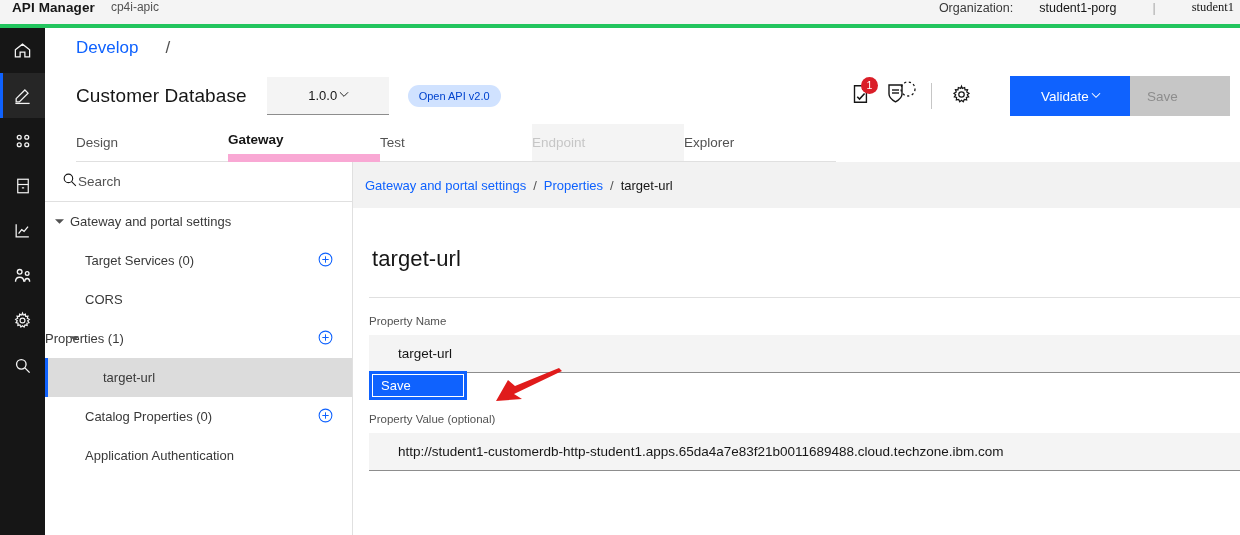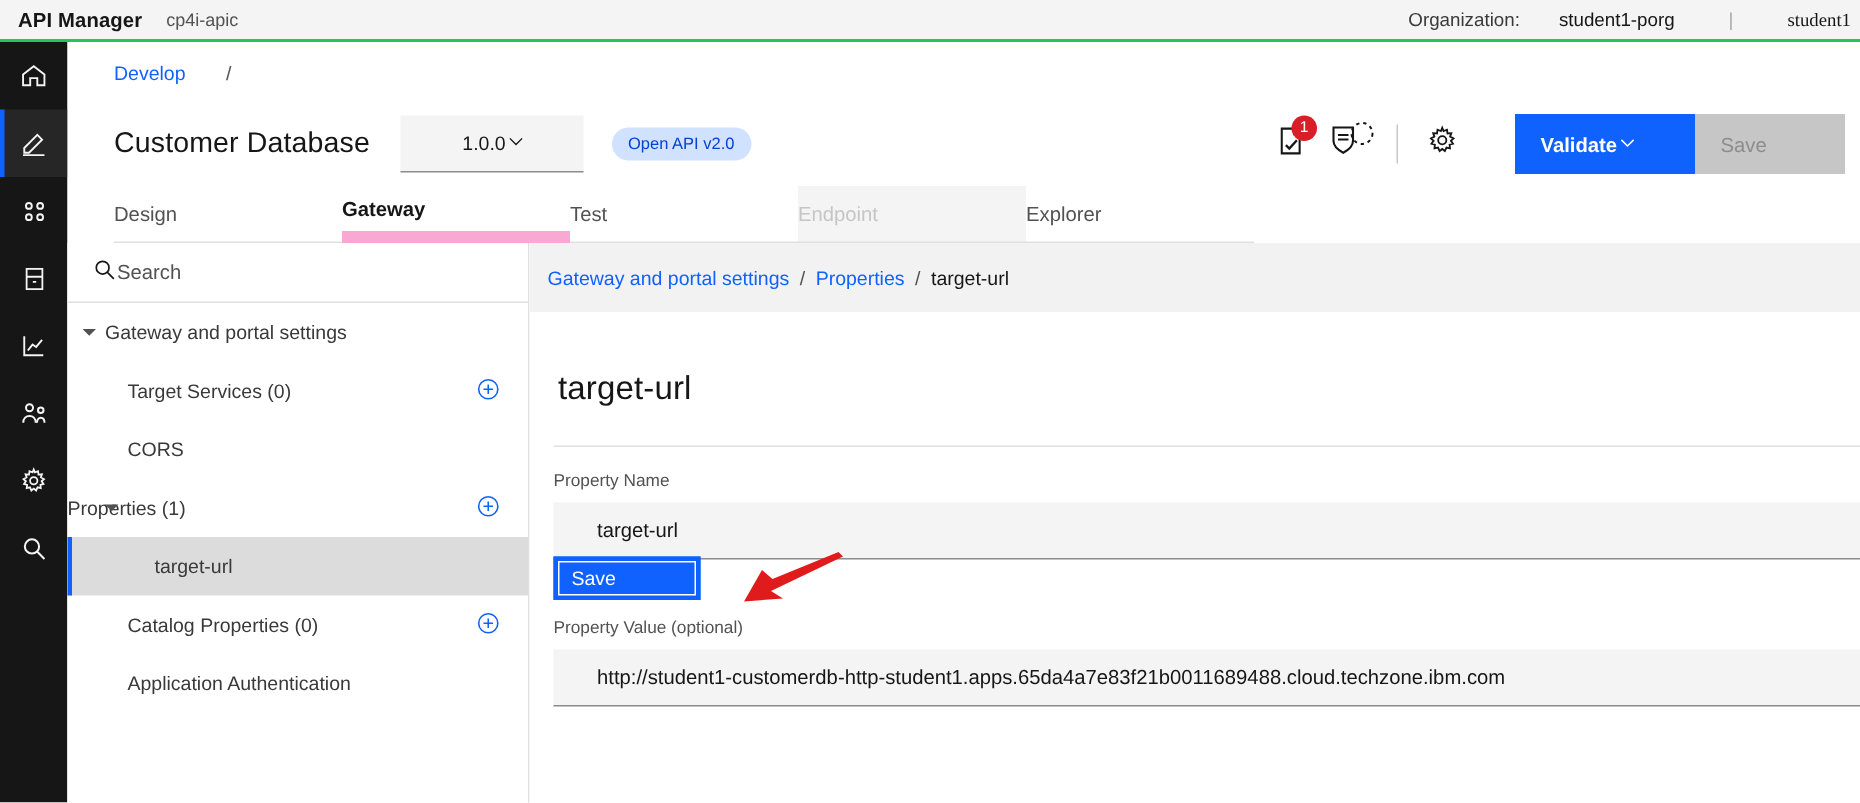--- a/index.html
+++ b/index.html
@@ -8,22 +8,22 @@
     font-family: "Liberation Sans", sans-serif;
     background: #ffffff;
     overflow: hidden;
   }
   body { position: relative; }
 
   
   .topbar {
     position: absolute; left: 0; top: 0; width: 1240px; height: 28px;
     background: #f4f4f4;
-    border-bottom: 2px solid #22c55e;
-    display: flex; align-items: center;
+    border-bottom: 4px solid #22c55e;
+    display: flex; align-items: flex-start;
   }
   .topbar-title {
     font-size: 13.5px; font-weight: 700; color: #161616;
     margin-left: 12px; letter-spacing: .1px;
   }
   .topbar-sub {
     font-size: 12px; color: #525252; margin-left: 16px;
   }
   .topbar-right {
     margin-left: auto; display: flex; align-items: center; gap: 16px;
@@ -54,21 +54,21 @@
   .rail-item svg { display: block; }
 
   
   .page {
     position: absolute; left: 45px; top: 28px;
     width: 1195px; height: 507px; background: #ffffff;
   }
 
   .breadcrumb-top {
     height: 40px; display: flex; align-items: center;
-    padding-left: 31px; font-size: 13px; gap: 20px;
+    padding-left: 31px; font-size: 17px; gap: 20px;
   }
   .crumb-link { color: #0f62fe; cursor: pointer; }
   .crumb-sep { color: #525252; margin: 0 7px; }
 
   .title-row {
     height: 56px; display: flex; align-items: center;
     padding-left: 31px; padding-right: 10px; gap: 0px;
   }
   .api-title {
     font-size: 19px; font-weight: 400; color: #161616;
@@ -104,22 +104,22 @@
     background: #da1e28; color: #fff;
     min-width: 17px; height: 17px; border-radius: 9px;
     font-size: 10.5px; line-height: 17px; text-align: center;
     padding: 0 4px;
   }
   .vrule { width: 1px; height: 26px; background: #c6c6c6; margin: 0 8px; }
   .btn-validate {
     margin-left: 28px;
     width: 120px; height: 40px; background: #0f62fe; color: #fff;
     font-size: 13.5px; display: flex; align-items: center;
-    justify-content: flex-start; padding: 0 13px 0 17px;
-    cursor: pointer; border: none; font-weight: bold;
+    justify-content: center; padding: 0 13px 0 17px;
+    cursor: pointer; border: none;
   }
   .btn-save-top {
     width: 100px; height: 40px; background: #c6c6c6; color: #8d8d8d;
     font-size: 13.5px; display: flex; align-items: center;
     padding-left: 17px; cursor: default; border: none;
   }
 
   
   .tabs {
     display: flex; height: 38px; padding-left: 31px;

